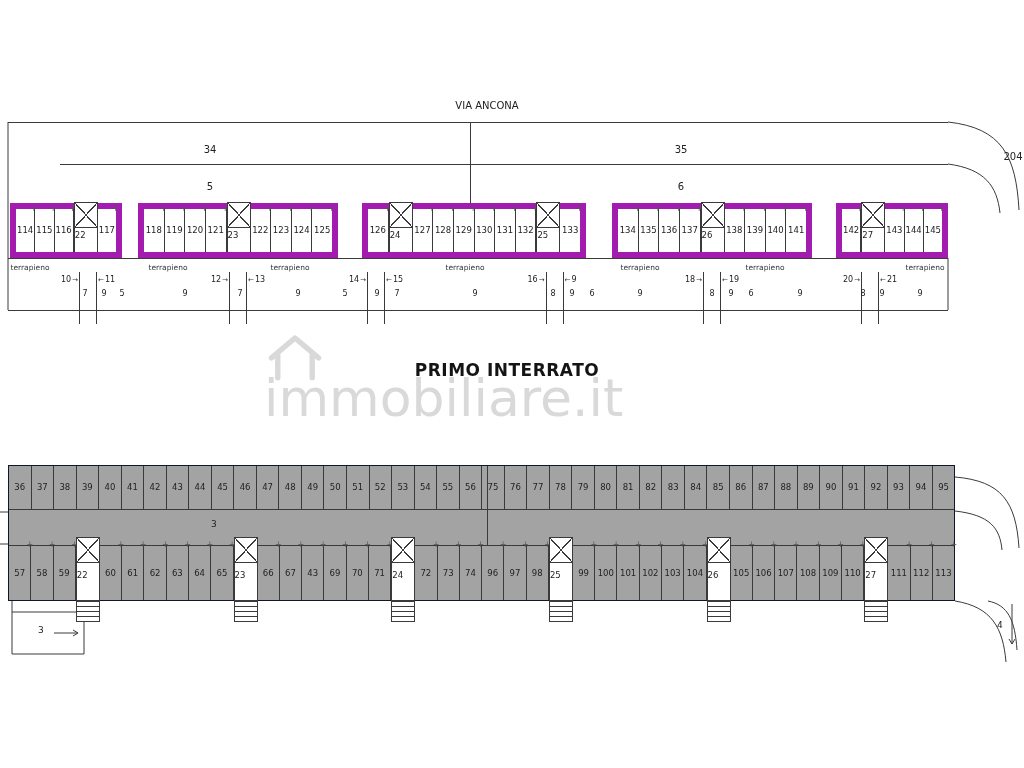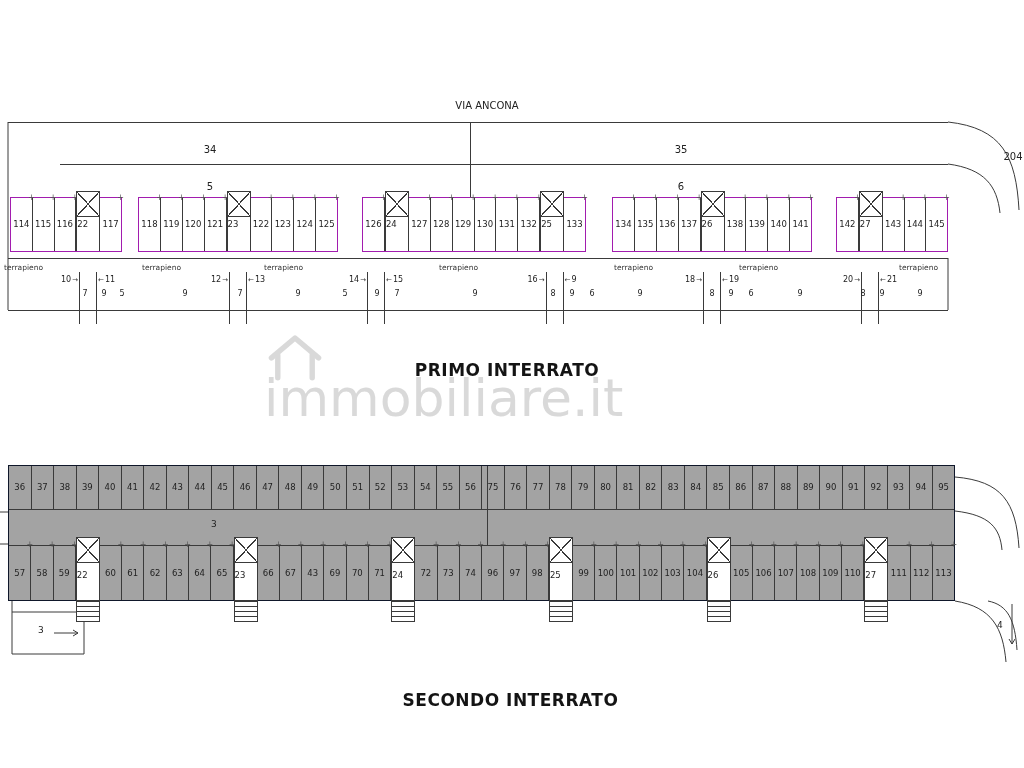--- a/index.html
+++ b/index.html
@@ -3,37 +3,37 @@
 <meta charset="utf-8">
 <style>
   html,body{margin:0;padding:0;background:#fff}
   .canvas{position:relative;width:1024px;height:768px;background:#fff;overflow:hidden;
           font-family:"DejaVu Sans","Liberation Sans",sans-serif;color:#222}
   svg.overlay{position:absolute;left:0;top:0;pointer-events:none}
   .hline{position:absolute;height:0;border-top:1px solid #3a3a3a}
   .vline{position:absolute;width:0;border-left:1px solid #3a3a3a}
   .lbl{position:absolute;font-size:10px;text-align:center}
   
-  .p1sec{box-sizing:border-box;position:absolute;top:197px;height:55px;display:flex;border:1px solid #a21caf;background:#fff}
+  .p1sec{box-sizing:border-box;position:absolute;top:203px;height:55px;display:flex;border:6px solid #a21caf;background:#fff}
   .cell{box-sizing:border-box;position:relative;flex:1;display:flex;align-items:center;justify-content:center}
   .cell .n{font-size:8.5px;line-height:1;color:#222}
   .p1sec .cell.stall{border-right:1px solid #3a3a3a}
   .p1sec .cell.stall:last-child{border-right:none}
   .p1sec .cell.stall::after{content:"+";position:absolute;top:-4px;right:-3px;font-size:8px;line-height:8px;color:#555}
   .cell.stair{flex:0 0 24px;border-left:1px solid #3a3a3a;border-right:1px solid #3a3a3a;background:#fff}
   .cell.stair::before{content:"";position:absolute;left:-1px;right:-1px;height:24px;border:1px solid #3a3a3a;
      background-color:#fff;z-index:1;
      background-image:
        linear-gradient(to bottom right,transparent calc(50% - .6px),#3a3a3a calc(50% - .6px),#3a3a3a calc(50% + .6px),transparent calc(50% + .6px)),
        linear-gradient(to top right,transparent calc(50% - .6px),#3a3a3a calc(50% - .6px),#3a3a3a calc(50% + .6px),transparent calc(50% + .6px));}
   .cell.stair .n{position:absolute;left:0;right:0;text-align:left}
   .p1sec .cell.stair::before{top:-7px}
   .p1sec .cell.stair .n{top:22px}
   
-  .terr{position:absolute;top:263px;width:52px;text-align:left;font-size:7.5px;color:#333}
+  .terr{position:absolute;top:263px;width:52px;text-align:center;font-size:7.5px;color:#333}
   .dpair{box-sizing:border-box;position:absolute;top:258px;height:52px;width:64px;display:flex;justify-content:center;
          gap:1px;font-size:8px;padding-top:17px}
   .dpair .dgap{box-sizing:border-box;width:18px;height:52px;margin-top:-3px;border-left:1px solid #3a3a3a;border-right:1px solid #3a3a3a}
   .dpair .da{font-size:7px;line-height:10px;color:#333}
   .bdim{position:absolute;top:289px;width:16px;text-align:center;font-size:8px;color:#222}
   
   .watermark{position:absolute;left:262px;top:336px;width:540px;height:110px;color:#d8d8d8;z-index:0;opacity:.95}
   .watermark .wm-text{position:absolute;left:2px;top:32px;font-size:52px;font-weight:normal;letter-spacing:0;white-space:nowrap}
   .watermark svg{position:absolute;left:4px;top:-6px}
   .title{position:absolute;font-weight:bold;font-size:17px;letter-spacing:.5px;color:#141414;text-align:center;z-index:3}
@@ -565,15 +565,14 @@
         <div class="cell stall">
           <span class="n">113</span>
         </div>
       </div>
   </div>
   <div class="vline" style="left:487px;top:466px;height:79px"></div>
 
   <span class="ramp-lbl" style="left:38px;top:625px">3</span>
   <span class="ramp-lbl" style="left:997px;top:620px">4</span>
 
-  <div class="title" style="left:398px;top:690px;width:225px">SECONDO INTERRATO</div>
 
 </div>
 
 </body></html>

